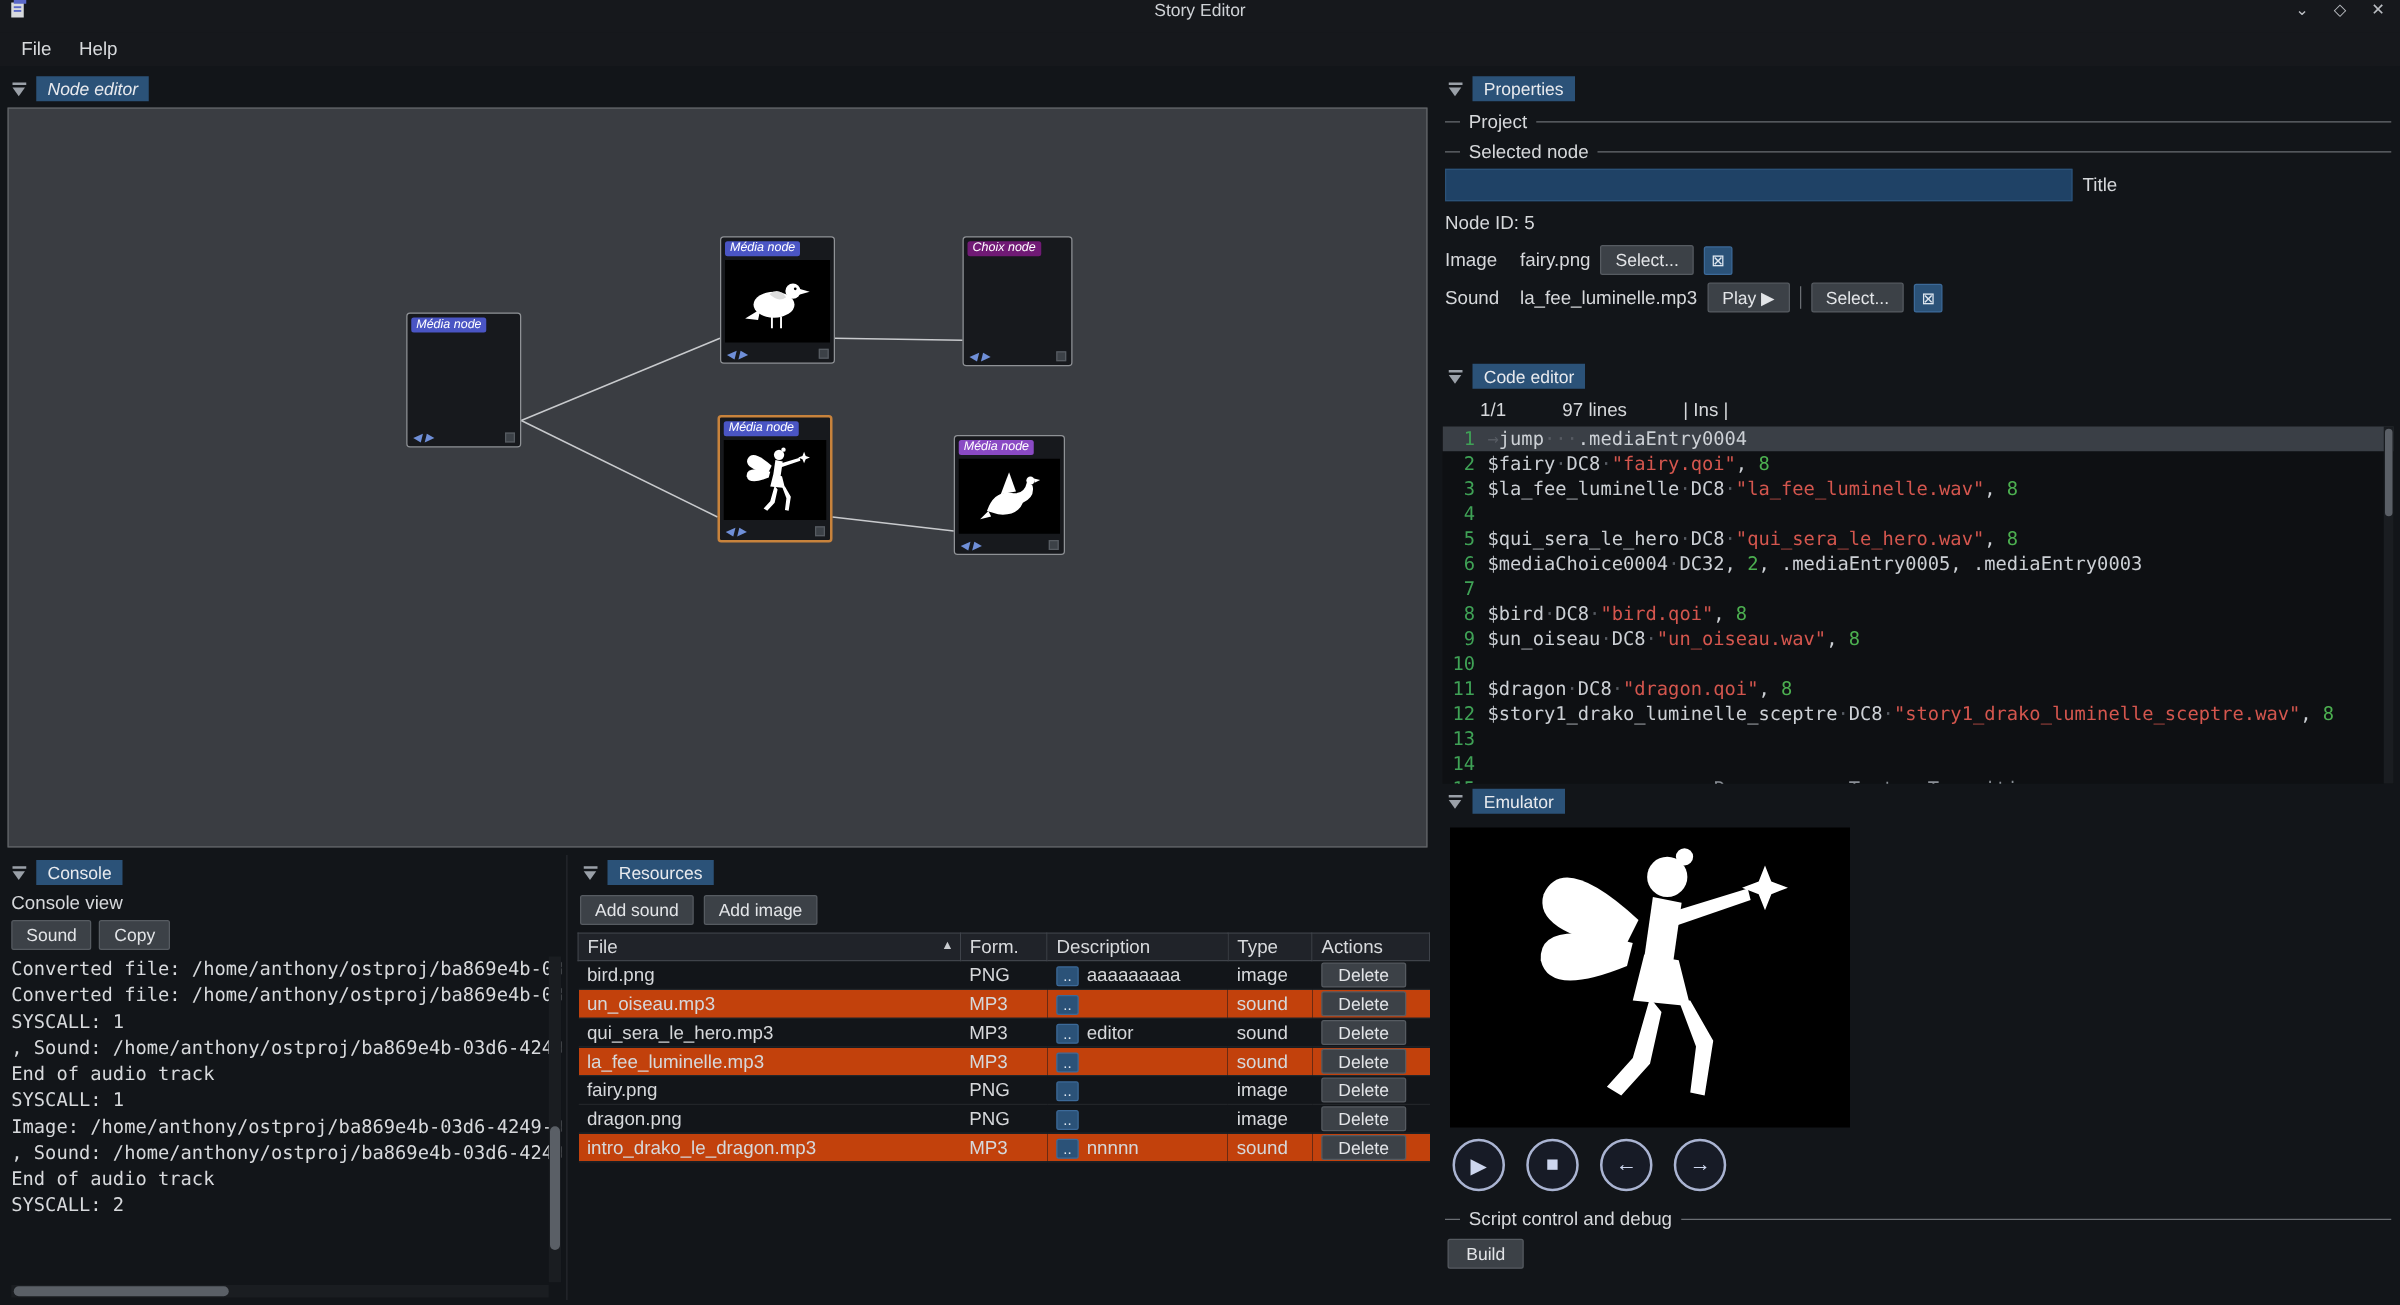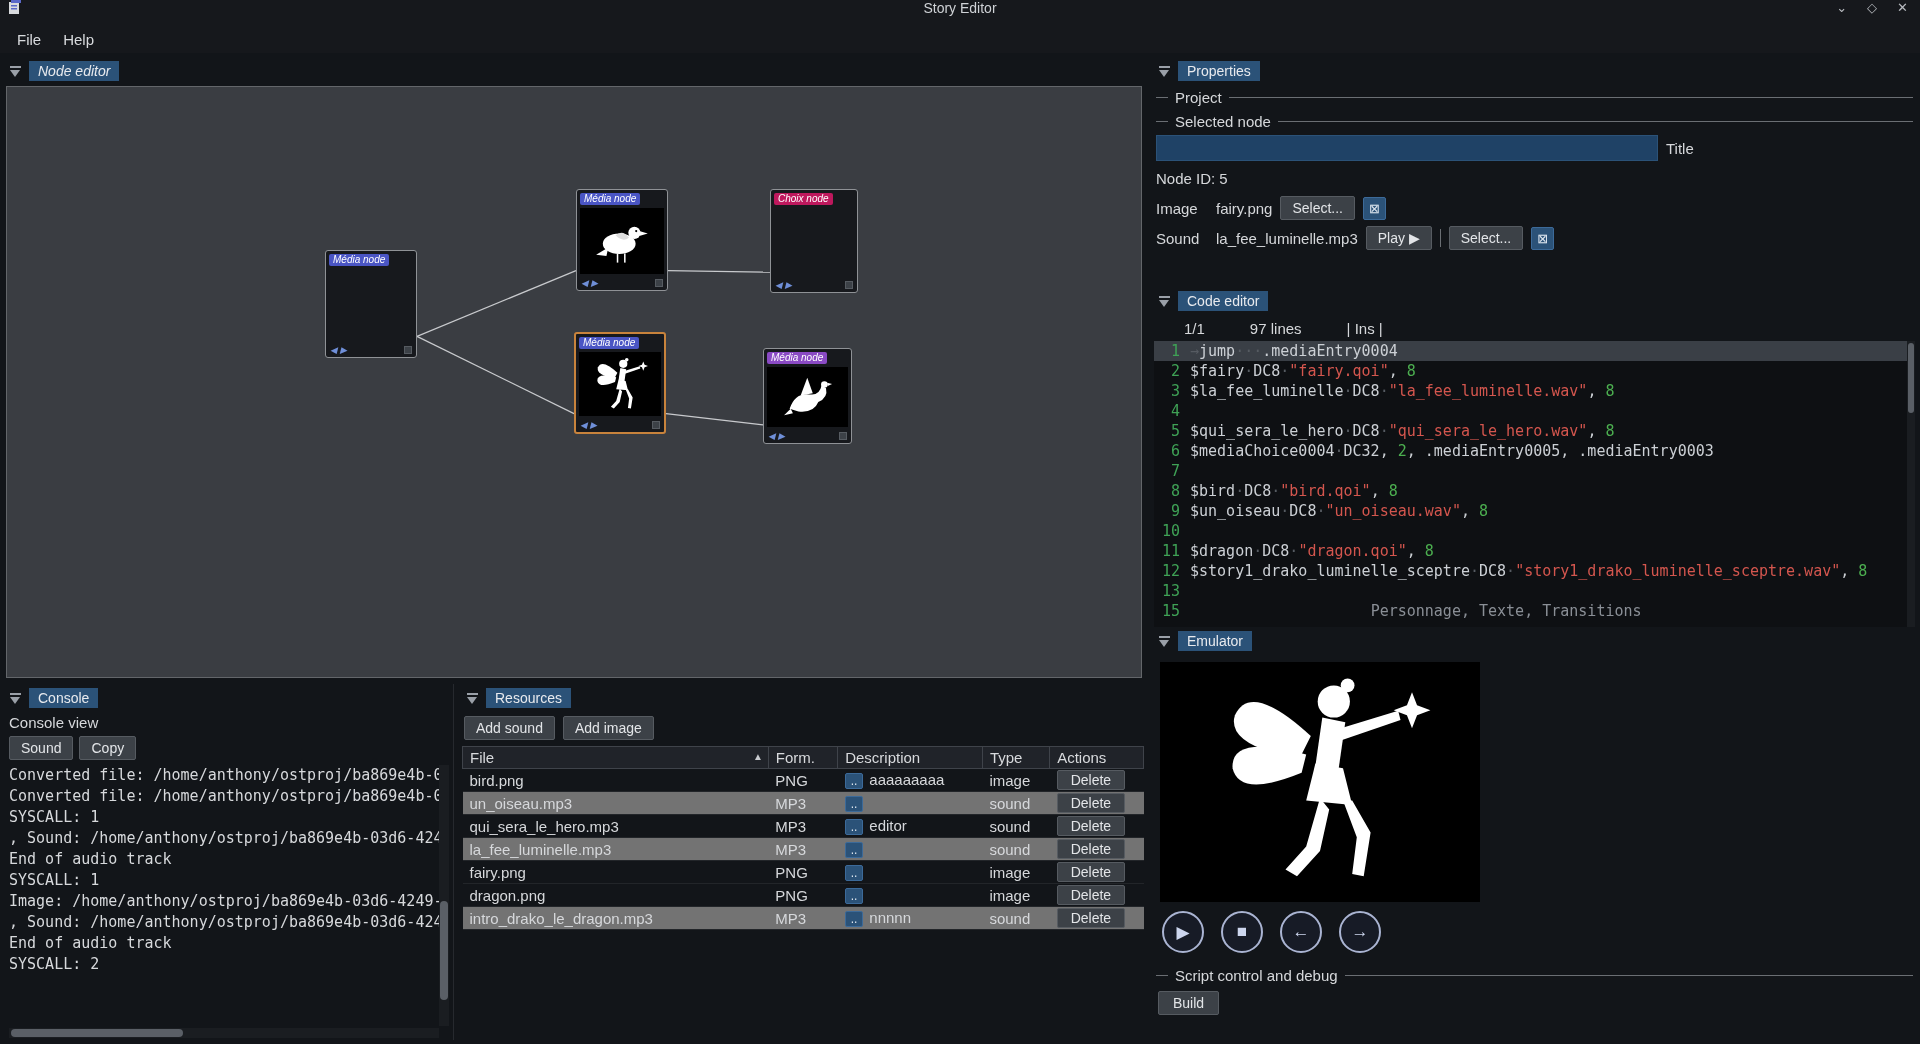--- a/index.html
+++ b/index.html
@@ -59,21 +59,21 @@
   .vscroll .thumb { position:absolute; left:1px; right:1px; background:#5a5f66; border-radius:4px; }
   .hscroll { height:10px; margin:2px 10px 2px 4px; background:#1a1d21; position:relative; }
   .hscroll .thumb { position:absolute; top:1px; bottom:1px; left:2px; width:40%; background:#5a5f66; border-radius:4px; }
 
   
   .res-panel { flex:1; display:flex; flex-direction:column; }
   .res-btns { display:flex; gap:8px; padding:4px 2px 6px 2px; }
   .res-table { border-collapse:collapse; width:100%; font-size:15px; table-layout:fixed; }
   .res-table th { background:#202329; border:1px solid #3f434a; font-weight:normal; text-align:left; padding:2px 7px; color:#d8dadd; position:relative; }
   .res-table td { padding:1px 7px; border-bottom:1px solid #222529; overflow:hidden; white-space:nowrap; }
-  .res-table tr.alt td { background:#737373; }
+  .res-table tr.alt td { background:#c2410c; }
   .col-file { width:300px; } .col-form { width:68px; } .col-desc { width:142px; } .col-type { width:66px; } .col-actions { width:92px; }
   .sort-icon { position:absolute; right:5px; top:4px; font-size:10px; color:#c9ccd0; }
   .btn-desc { padding:0 5px; margin-right:6px; }
   .btn-delete { padding:1px 13px; font-size:14px; }
 
   
   .props-panel { height:230px; display:flex; flex-direction:column; }
   .section-div { display:flex; align-items:center; gap:7px; height:24px; padding:0 2px; }
   .section-div .dash { width:12px; height:1px; background:#6a6e73; }
   .section-div .line { flex:1; height:1px; background:#6a6e73; }
@@ -199,21 +199,21 @@
                 <use href="#icon-bird" xlink:href="#icon-bird"></use>
               </svg>
             </div>
             <div class="gnode-footer">
               <span>◀</span>
               <span>▶</span>
               <span class="mini-box"></span>
             </div>
           </div>
           <div class="gnode" style="left: 763px; top: 102px; width: 88px; height: 104px;">
-            <span class="gnode-header" style="background: #be185d; text-align: right;">Choix node</span>
+            <span class="gnode-header" style="background: #701a75; text-align: right;">Choix node</span>
             <div class="gnode-body"></div>
             <div class="gnode-footer">
               <span>◀</span>
               <span>▶</span>
               <span class="mini-box"></span>
             </div>
           </div>
           <div class="gnode selected" style="left: 567px; top: 245px; width: 92px; height: 102px;">
             <span class="gnode-header" style="background: rgb(74, 85, 196);">Média node</span>
             <div class="gnode-body has-img">
@@ -399,20 +399,21 @@
             <div class="code-line"><span class="ln">4</span><span class="lt"></span></div>
             <div class="code-line"><span class="ln">5</span><span class="lt"><span class="tok-t">$qui_sera_le_hero</span><span class="tok-w">·</span><span class="tok-t">DC8</span><span class="tok-w">·</span><span class="tok-s">"qui_sera_le_hero.wav"</span><span class="tok-t">, </span><span class="tok-g">8</span></span></div>
             <div class="code-line"><span class="ln">6</span><span class="lt"><span class="tok-t">$mediaChoice0004</span><span class="tok-w">·</span><span class="tok-t">DC32</span><span class="tok-t">, </span><span class="tok-g">2</span><span class="tok-t">, </span><span class="tok-t">.mediaEntry0005</span><span class="tok-t">, </span><span class="tok-t">.mediaEntry0003</span></span></div>
             <div class="code-line"><span class="ln">7</span><span class="lt"></span></div>
             <div class="code-line"><span class="ln">8</span><span class="lt"><span class="tok-t">$bird</span><span class="tok-w">·</span><span class="tok-t">DC8</span><span class="tok-w">·</span><span class="tok-s">"bird.qoi"</span><span class="tok-t">, </span><span class="tok-g">8</span></span></div>
             <div class="code-line"><span class="ln">9</span><span class="lt"><span class="tok-t">$un_oiseau</span><span class="tok-w">·</span><span class="tok-t">DC8</span><span class="tok-w">·</span><span class="tok-s">"un_oiseau.wav"</span><span class="tok-t">, </span><span class="tok-g">8</span></span></div>
             <div class="code-line"><span class="ln">10</span><span class="lt"></span></div>
             <div class="code-line"><span class="ln">11</span><span class="lt"><span class="tok-t">$dragon</span><span class="tok-w">·</span><span class="tok-t">DC8</span><span class="tok-w">·</span><span class="tok-s">"dragon.qoi"</span><span class="tok-t">, </span><span class="tok-g">8</span></span></div>
             <div class="code-line"><span class="ln">12</span><span class="lt"><span class="tok-t">$story1_drako_luminelle_sceptre</span><span class="tok-w">·</span><span class="tok-t">DC8</span><span class="tok-w">·</span><span class="tok-s">"story1_drako_luminelle_sceptre.wav"</span><span class="tok-t">, </span><span class="tok-g">8</span></span></div>
             <div class="code-line"><span class="ln">13</span><span class="lt"></span></div>
+            <div class="code-line"><span class="ln">14</span><span class="lt"></span></div>
             <div class="code-line"><span class="ln">15</span><span class="lt"><span class="tok-t">                    </span><span class="tok-c">Personnage, Texte, Transitions</span></span></div>
           </div>
         <div class="vscroll">
             <div class="thumb" style="top:2px;height:70px"></div>
           </div>
       </div>
     </section>
 
     <section class="emu-panel">
       <div class="panel-header">

